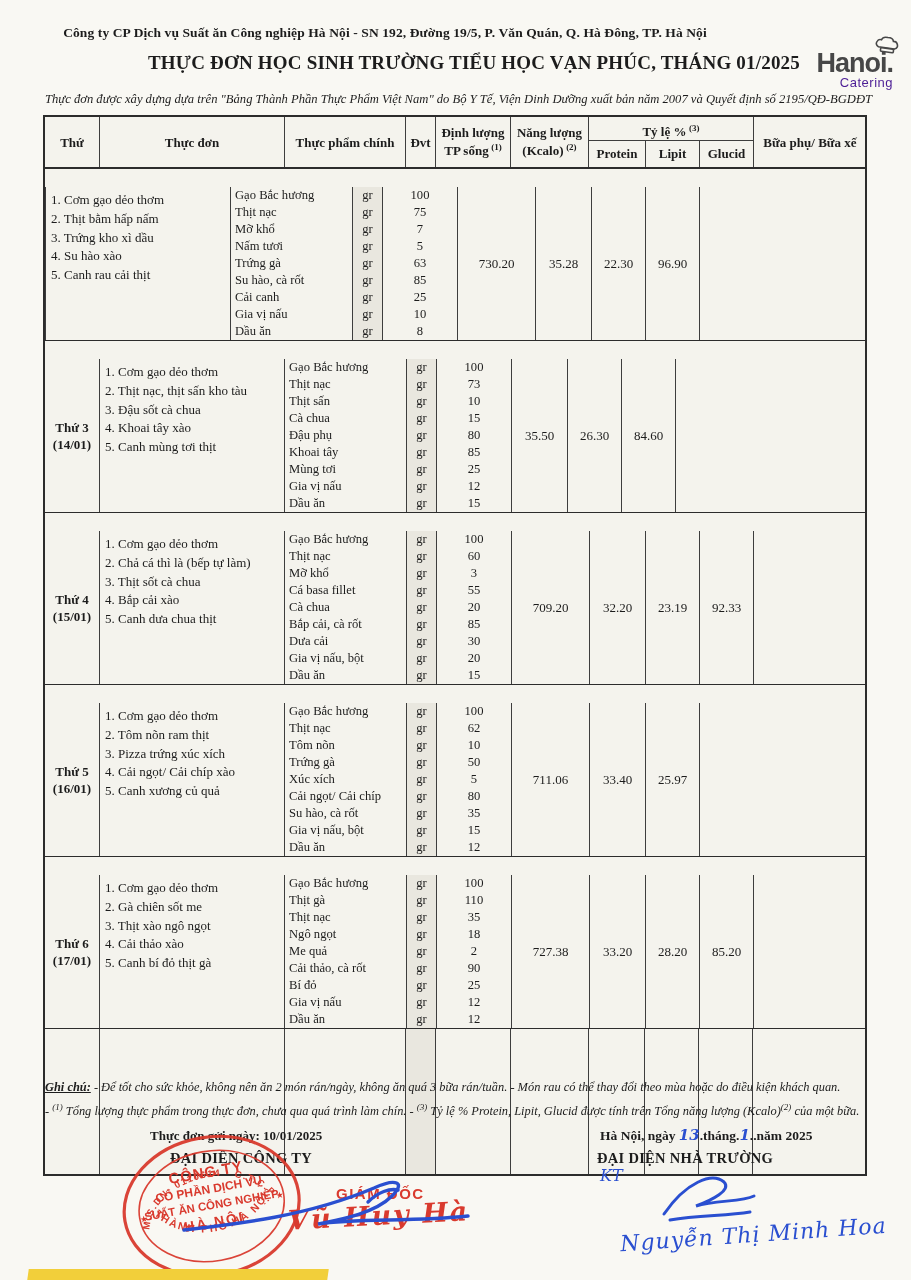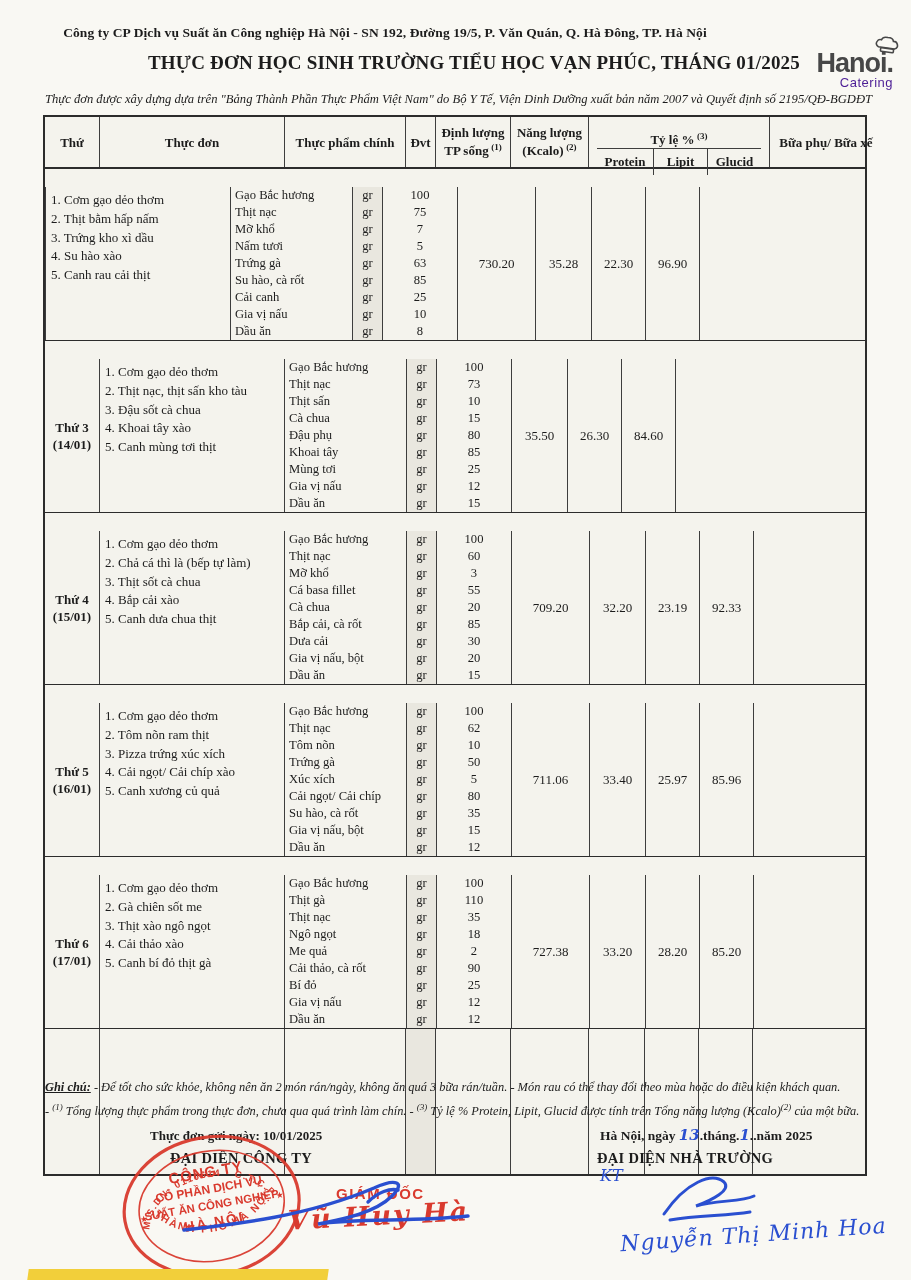--- a/index.html
+++ b/index.html
@@ -20,21 +20,21 @@
   .logo-sub{font-family:"Liberation Sans","DejaVu Sans",sans-serif;font-size:13px;letter-spacing:.5px;margin-top:-4px;color:#4c1d95;}
   
   .menu-table{left:43px;top:115px;width:820px;border:2px solid #2c2c2c;background:#f4f3ed;box-sizing:content-box;}
   .thead{display:flex;height:50px;border-bottom:2px solid #2c2c2c;}
   .th{display:flex;align-items:center;justify-content:center;text-align:center;
       font-weight:bold;font-size:13px;line-height:15px;box-sizing:border-box;border-left:1px solid #3d3d3d;padding:0 2px;}
   .th:first-child{border-left:none;}
   sup{font-size:9px;}
   .w-day{flex:0 0 54px;}  .w-menu{flex:0 0 185px;} .w-food{flex:0 0 121px;} .w-unit{flex:0 0 30px;}
   .w-qty{flex:0 0 75px;}  .w-energy{flex:0 0 78px;} .w-ratio{flex:0 0 164px;} .w-side{flex:0 0 113px;}
-  .th.w-ratio{display:block;padding:8px;}
+  .th.w-ratio{display:block;padding:0;}
   .ratio-top{height:23px;line-height:23px;border-bottom:1px solid #3d3d3d;}
   .ratio-sub{display:flex;height:26px;}
   .ratio-sub span{display:block;line-height:26px;box-sizing:border-box;}
   .ratio-sub .sp{flex:0 0 56px;} .ratio-sub .sl{flex:0 0 54px;border-left:1px solid #3d3d3d;} .ratio-sub .sg{flex:0 0 54px;border-left:1px solid #3d3d3d;}
   .day-row{display:flex;border-top:1.5px solid #2c2c2c;}
   .day-row:first-child{border-top:none;}
   .cell{box-sizing:border-box;border-left:1px solid #3d3d3d;margin-top:18px;}
   .c-day{flex:0 0 54px;border-left:none;display:flex;flex-direction:column;align-items:center;justify-content:center;font-weight:bold;font-size:13px;line-height:17px;}
   .c-menu{flex:0 0 185px;padding:4px 2px 0 5px;font-size:13px;line-height:18.8px;}
   .c-ing{flex:0 0 226px;display:flex;flex-direction:column;}
@@ -402,23 +402,20 @@
         </div>
     <div class="cell c-val c-energy">
           <span>711.06</span>
         </div>
     <div class="cell c-val c-protein">
           <span>33.40</span>
         </div>
     <div class="cell c-val c-lipit">
           <span>25.97</span>
         </div>
-    <div class="cell c-val c-glucid">
-          <span>85.96</span>
-        </div>
     <div class="cell c-val c-side">
           <span></span>
         </div>
   </div>
 
   <div class="day-row">
     <div class="cell c-day">
       <div>Thứ 6</div>
       <div>(17/01)</div>
     </div>

